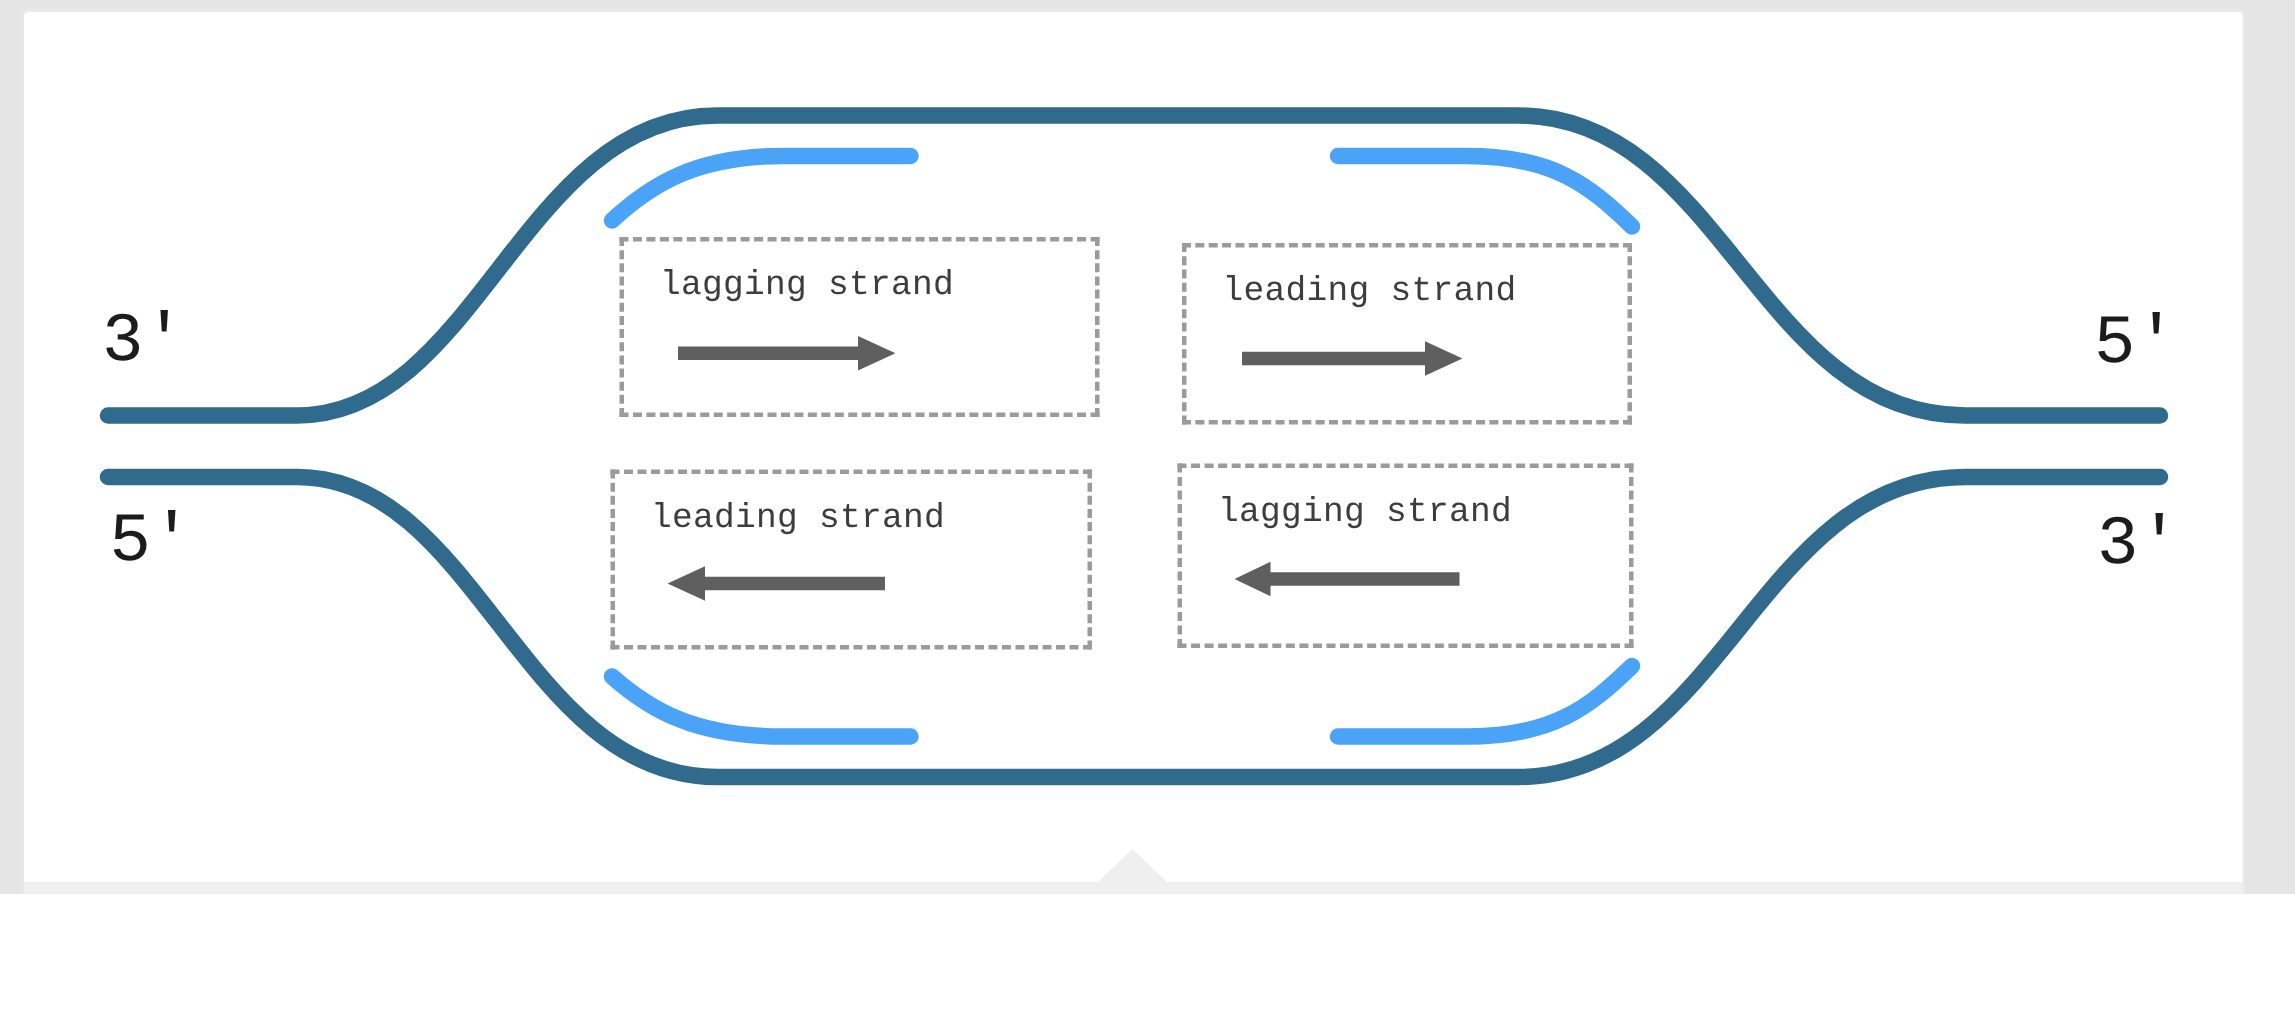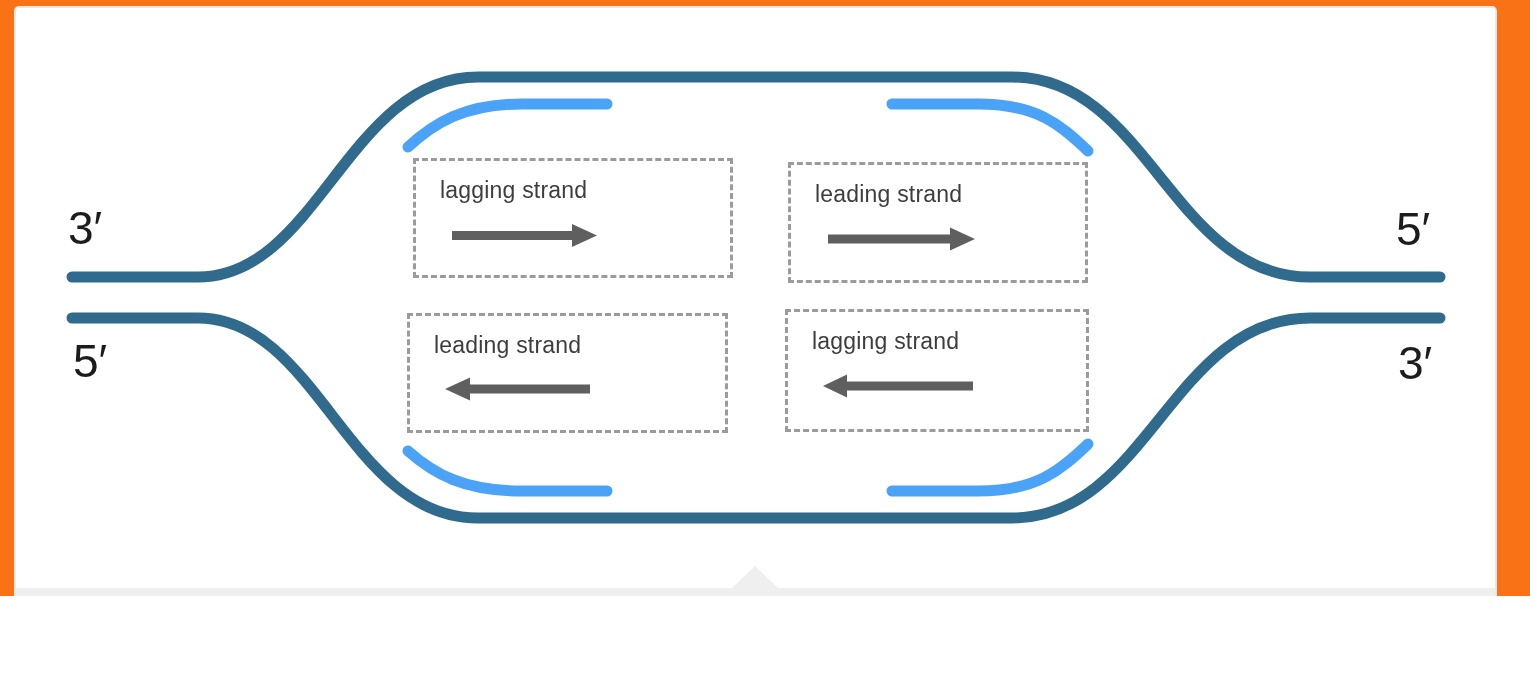--- a/index.html
+++ b/index.html
@@ -1,18 +1,18 @@
 <!DOCTYPE html>
 <html><head>
 <meta charset="utf-8">
 <style>
   html,body{margin:0;padding:0;background:#ffffff;}
   .stage{
     position:relative;width:1530px;height:596px;overflow:hidden;
-    font-family:Liberation Sans, sans-serif;background:#f97316;
+    font-family:Liberation Mono, monospace;background:#e5e5e5;
   }
   .card{
     position:absolute;left:14px;top:6px;width:1483px;height:667px;
     background:#ffffff;border:2px solid #e9e9e9;border-radius:5px;
     box-sizing:border-box;
   }
   .footer-bar{
     position:absolute;left:16px;top:588px;width:1479px;height:83px;
     background:#efefef;
   }

